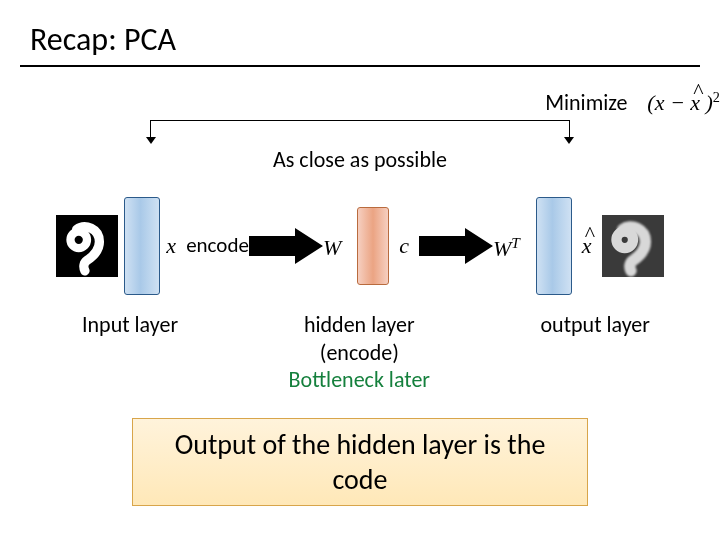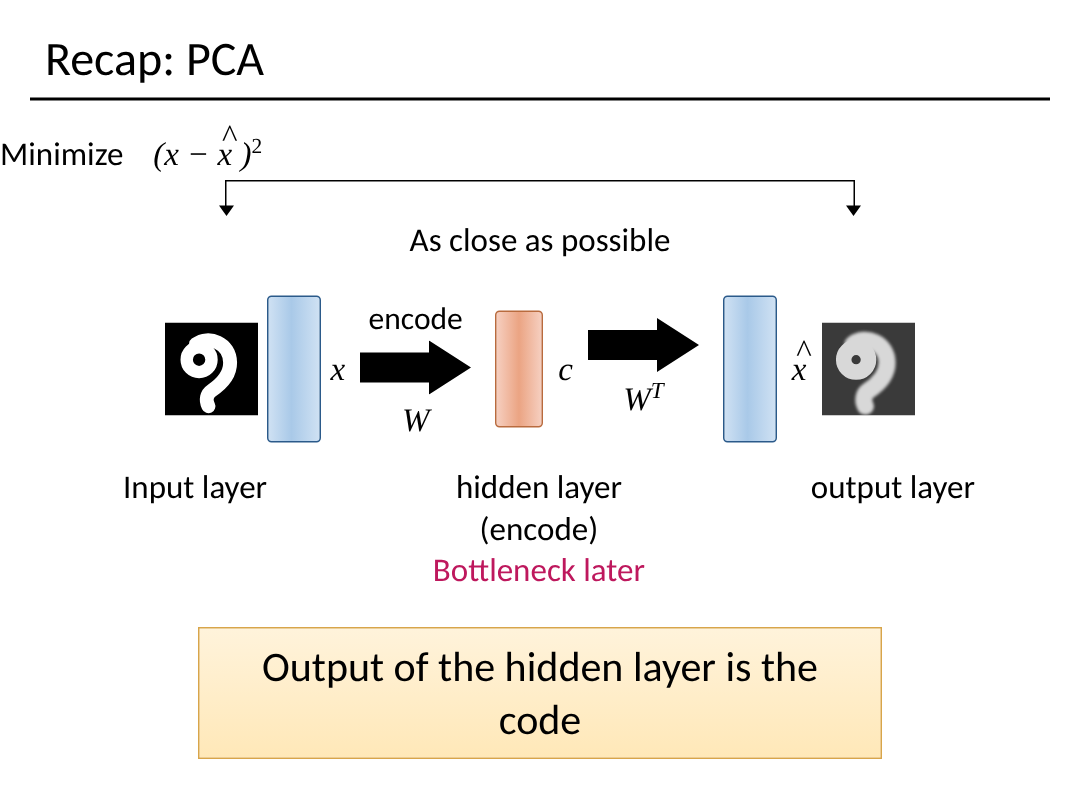--- a/index.html
+++ b/index.html
@@ -1,40 +1,40 @@
 <!DOCTYPE html>
 <html><head>
 <meta charset="utf-8">
 <style>
   html,body{margin:0;padding:0;width:720px;height:540px;background:#fff;font-family:Calibri,Arial,sans-serif;color:#000}
   .title{font-size:32px;padding:20px 24px 6px 30px}
   .hr{border-bottom:2px solid #000;margin:0 20px 22px 20px}
-  .minimize{text-align:left;font-size:22px;margin-bottom:4px}
+  .minimize{text-align:right;font-size:22px;margin-bottom:4px}
   .math{font-family:'Cambria Math','Times New Roman',serif;font-style:italic}
   .sq{font-style:normal;font-size:.65em;vertical-align:super}
   .bracket{position:relative;width:420px;height:24px;margin:0 auto 2px auto}
   .bracket .bar{position:absolute;top:0;left:0;right:0;border-top:1.5px solid #000}
   .bracket .l,.bracket .r{position:absolute;top:0;height:20px;border-left:1.5px solid #000}
   .bracket .l{left:0}.bracket .r{right:0}
   .bracket .ah{position:absolute;bottom:0;width:0;height:0;border-left:5px solid transparent;border-right:5px solid transparent;border-top:7px solid #000}
   .bracket .ah.lh{left:-4px}.bracket .ah.rh{right:-4px}
   .close{text-align:center;font-size:22px;margin-bottom:24px}
   .row{display:flex;align-items:center;justify-content:center;padding:0 40px}
   .digit{width:62px;height:62px;display:inline-block}
   .barblock{width:34px;height:96px;border:1px solid #2b5a8a;border-radius:3px;margin:0 6px;background:linear-gradient(to right,#cfe1f3 0%,#a9c9e8 45%,#cfe1f3 100%)}
   .barblock.orange{width:30px;height:76px;background:linear-gradient(to right,#f6cfc0 0%,#eba483 50%,#f6cfc0 100%);border-color:#b96b3e}
-  .col{display:flex;flex-direction:column;align-items:center;margin:0 10px}
+  .col{display:flex;flex-direction:row;align-items:center;margin:0 10px}
   .lbl{font-size:21px;margin-bottom:2px}
   .arrow{width:74px;height:36px;display:inline-block}
   .wlab{font-family:'Cambria Math',serif;font-style:italic;font-size:22px;margin-top:4px}
   .sup{font-size:.7em;vertical-align:super;font-style:italic}
   .xlab{font-family:'Cambria Math',serif;font-style:italic;font-size:22px;position:relative;top:0}
   .botrow{display:flex;justify-content:space-between;align-items:flex-start;padding:16px 70px 0 82px;font-size:22px}
   .botcenter{text-align:center;line-height:1.25}
-  .red{color:#be185d}
+  .red{color:#15803d}
   .codebox{margin:24px auto 0 auto;width:430px;text-align:center;font-size:28px;padding:8px 12px;border:1.5px solid #d8a54a;background:linear-gradient(#fff3db,#ffe8b8)}
   .hat{position:relative;display:inline-block}
   .hat::before{content:"^";position:absolute;top:-12px;left:3px;font-style:normal}
 </style>
 </head>
 <body>
 
 <div class="title">Recap: PCA</div>
 <div class="hr"></div>
 

